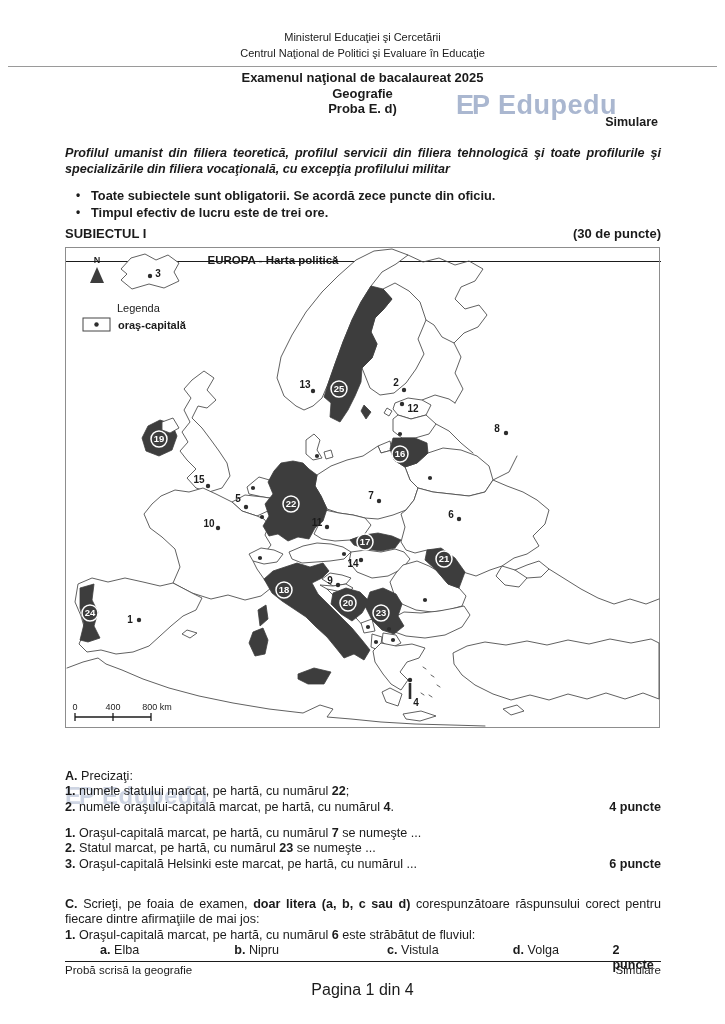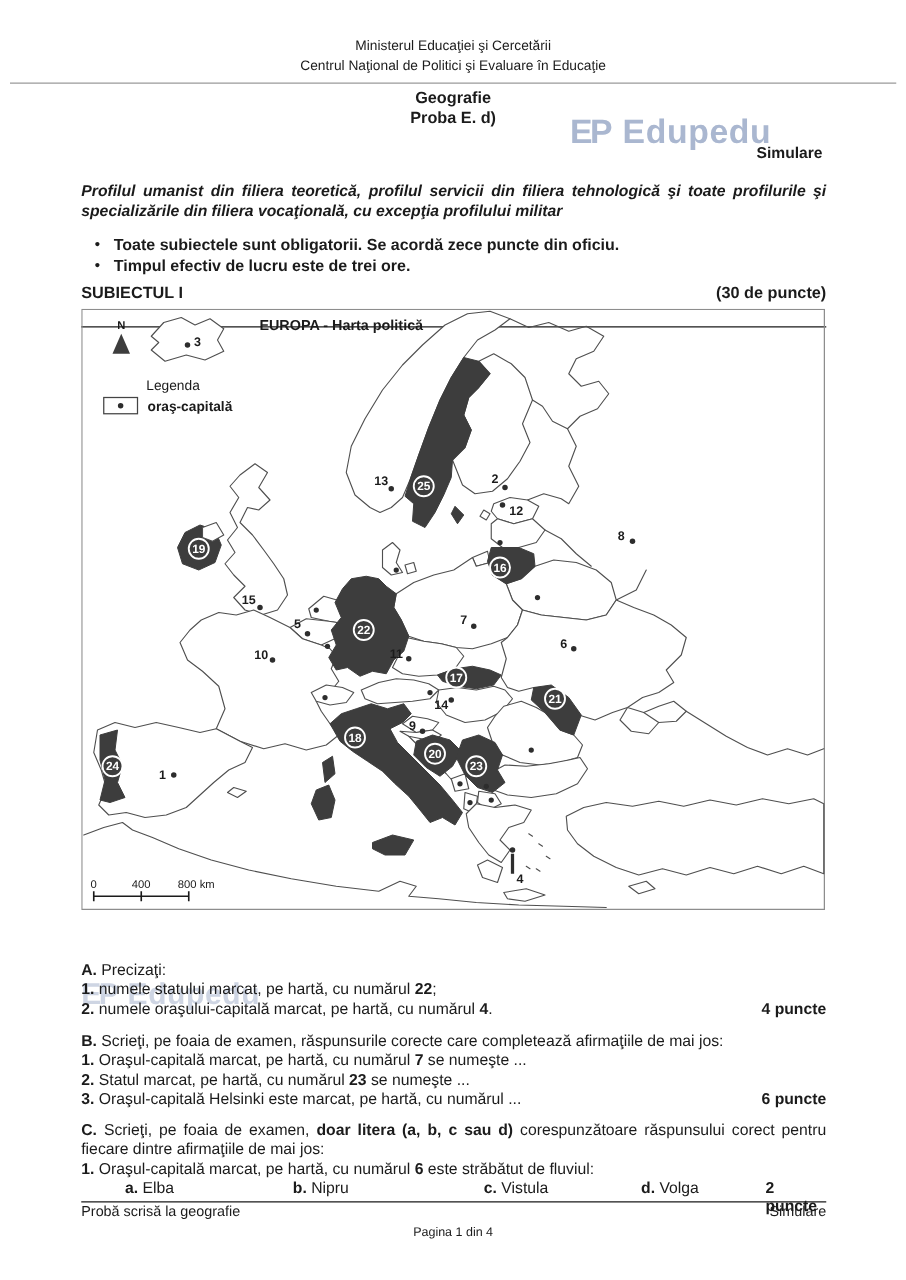--- a/index.html
+++ b/index.html
@@ -26,21 +26,21 @@
   .sec{position:absolute;left:65px;width:596px;font-size:12.6px;line-height:15.3px;z-index:2;}
   .sec .row{position:relative;}
   .sec .pts{position:absolute;right:0;top:0;font-weight:bold;}
   .watermark{position:absolute;top:782px;left:65px;color:rgba(158,172,200,0.5);font-weight:bold;font-size:24px;
              letter-spacing:.5px;z-index:1;display:flex;gap:9px;}
   .watermark .mark{font-weight:800;letter-spacing:-2px;}
   .opts{display:flex;margin-left:35px;position:relative;font-size:12.6px;}
   .opt1{width:143px;}.opt2{width:150px;}.opt3{width:134px;margin-left:12px;}.opt4{width:106px;}
   .ftr-rule{position:absolute;top:961px;left:65px;width:596px;border-top:1.4px solid #1b1b1b;}
   .ftr{position:absolute;top:964px;left:65px;width:596px;display:flex;justify-content:space-between;font-size:11.5px;}
-  .pagina{position:absolute;top:981px;left:0;width:100%;text-align:center;font-size:10px;}
+  .pagina{position:absolute;top:981px;left:0;width:100%;text-align:center;font-size:16px;}
   
   .w{fill:#ffffff;stroke:#4f4f4f;stroke-width:0.9;stroke-linejoin:round;}
   .d{fill:#3d3d3d;stroke:#3d3d3d;stroke-width:0.8;stroke-linejoin:round;}
   .nf{fill:none;stroke:#4f4f4f;stroke-width:0.9;stroke-linejoin:round;stroke-linecap:round;}
   .mapfr{fill:none;stroke:#8d8d8d;stroke-width:1;}
   .mt{font-family:"Liberation Sans",sans-serif;font-weight:bold;font-size:11.5px;fill:#1b1b1b;text-anchor:middle;}
   .lg{font-family:"Liberation Sans",sans-serif;font-size:11px;fill:#1b1b1b;}
   .lgb{font-family:"Liberation Sans",sans-serif;font-weight:bold;font-size:11px;fill:#1b1b1b;}
   .sc{font-family:"Liberation Sans",sans-serif;font-size:9px;fill:#1b1b1b;text-anchor:middle;}
   .cdot{fill:#2d2d2d;}
@@ -55,20 +55,21 @@
 </head>
 <body>
 
 <div class="page">
 
   <div class="abs center small" style="top:30px;left:0;width:100%;">Ministerul Educaţiei şi Cercetării</div>
   <div class="abs center small" style="top:46px;left:0;width:100%;">Centrul Naţional de Politici şi Evaluare în Educaţie</div>
   <div class="hdr-rule"></div>
 
   <div class="exam-block">
+    <div>Examenul naţional de bacalaureat 2025</div>
     <div>Geografie</div>
     <div>Proba E. d)</div>
   </div>
 
   <div class="logo">
     <span class="mark">EP</span>
     <span>Edupedu</span>
   </div>
   <div class="simulare">Simulare</div>
 
@@ -256,23 +257,20 @@
       <span class="b">1.</span><span> numele statului marcat, pe hartă, cu numărul </span><span class="b">22</span><span>;</span>
     </div>
     <div class="row">
       <span class="b">2.</span><span> numele oraşului-capitală marcat, pe hartă, cu numărul </span><span class="b">4</span><span>.</span>
       <span class="pts">4 puncte</span>
     </div>
   </div>
 
   <div class="sec" style="top:826px;">
     <div class="row">
-      <span class="b">B.</span><span> Scrieţi, pe foaia de examen, răspunsurile corecte care completează afirmaţiile de mai jos:</span>
-    </div>
-    <div class="row">
       <span class="b">1.</span><span> Oraşul-capitală marcat, pe hartă, cu numărul </span><span class="b">7</span><span> se numeşte ...</span>
     </div>
     <div class="row">
       <span class="b">2.</span><span> Statul marcat, pe hartă, cu numărul </span><span class="b">23</span><span> se numeşte ...</span>
     </div>
     <div class="row">
       <span class="b">3.</span><span> Oraşul-capitală Helsinki este marcat, pe hartă, cu numărul ...</span>
       <span class="pts">6 puncte</span>
     </div>
   </div>

